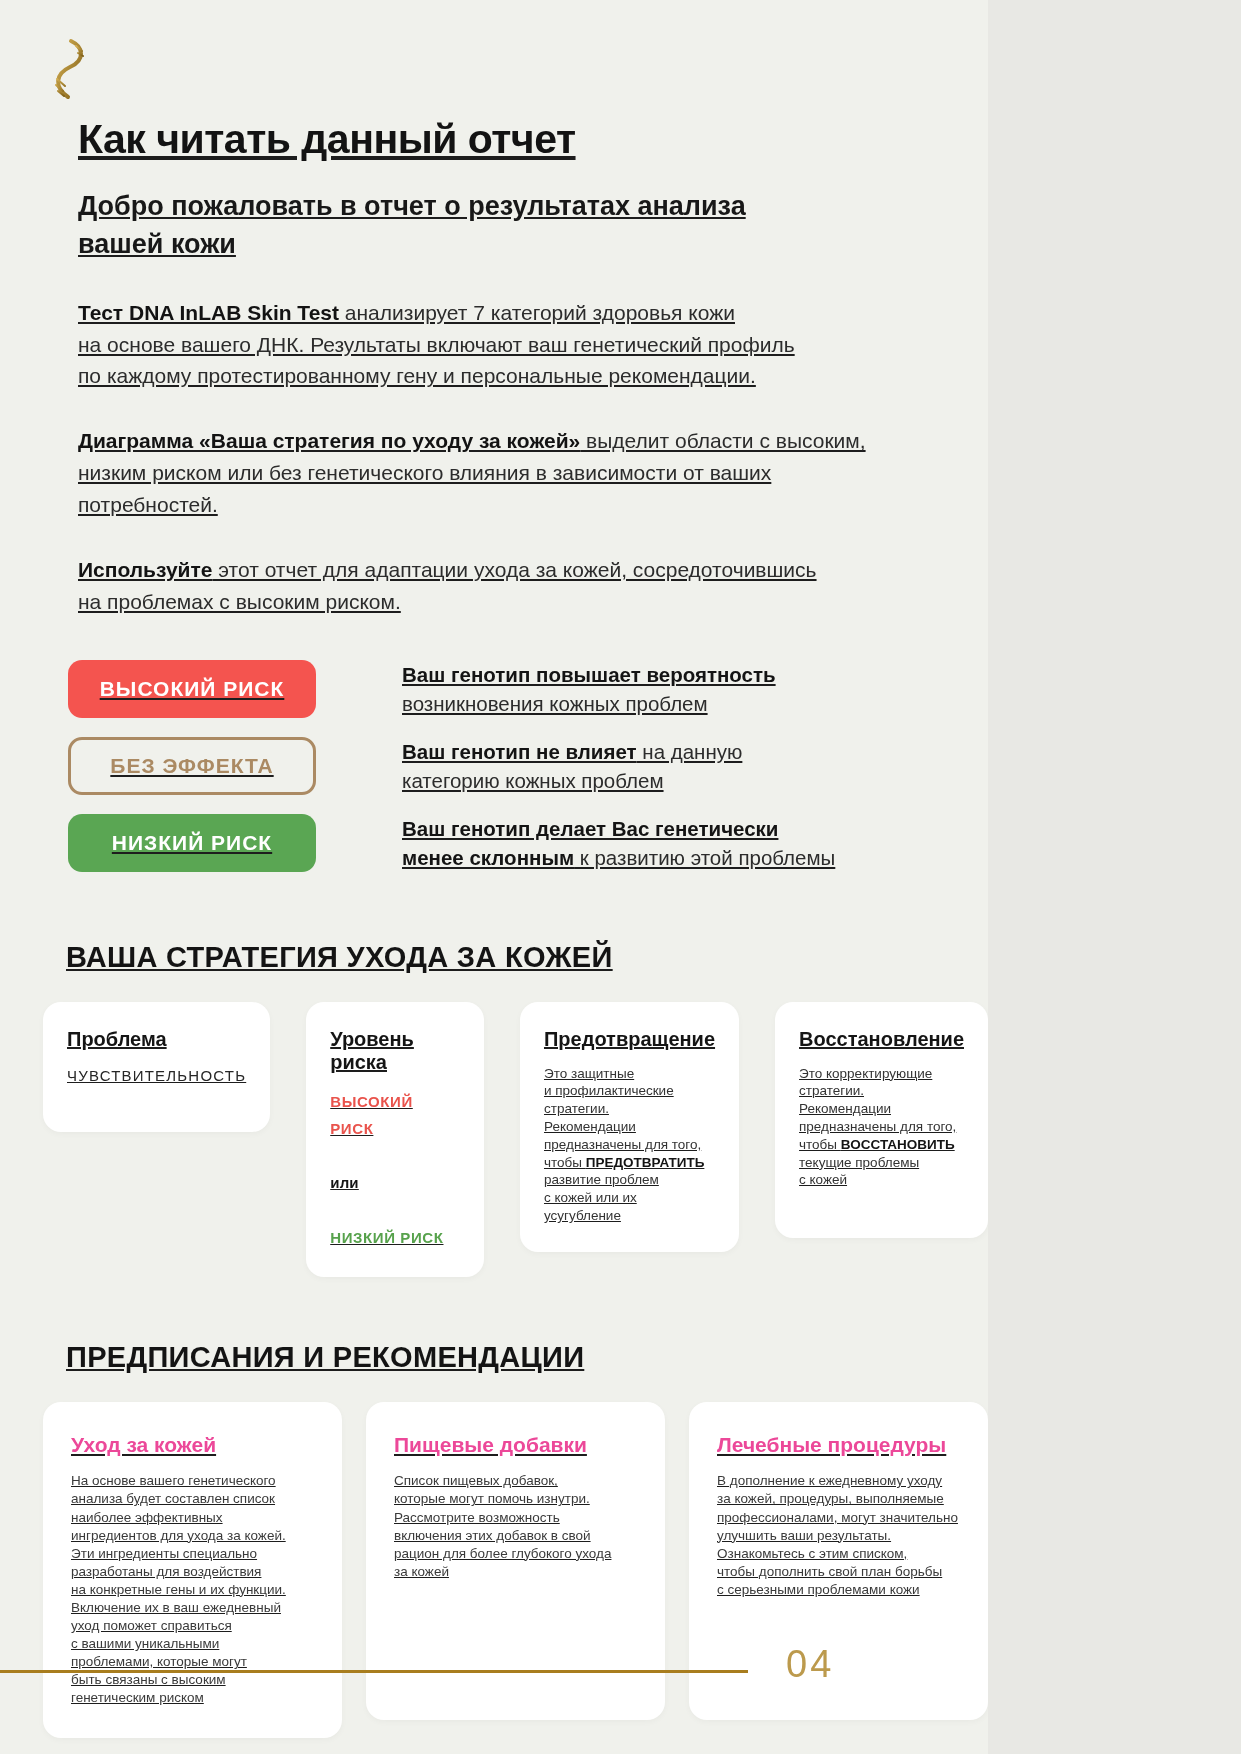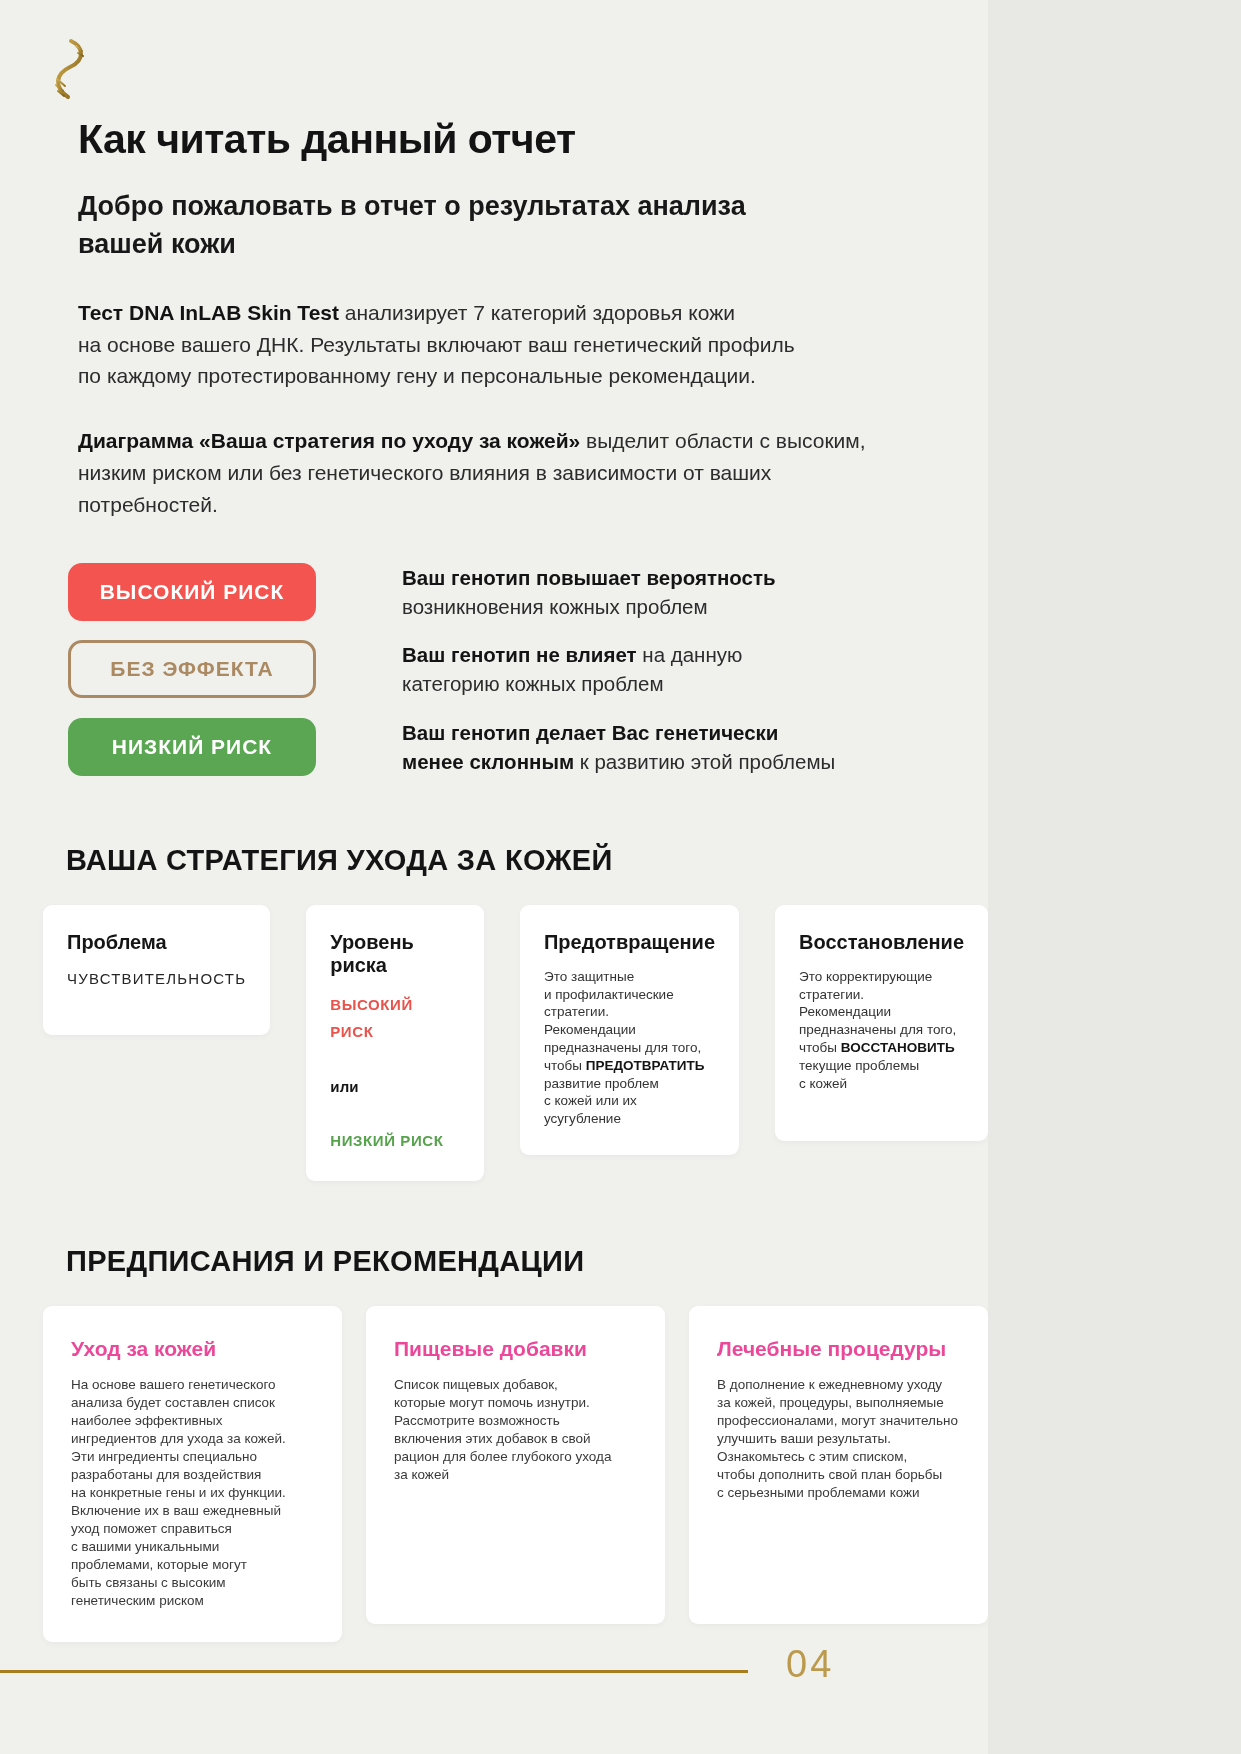--- a/index.html
+++ b/index.html
@@ -1,20 +1,21 @@
 <!DOCTYPE html>
 <html><head>
 <meta charset="utf-8">
 <style>
   html,body{margin:0;padding:0;background:#e8e8e4;}
   .page{
     width:988px;height:1754px;position:relative;overflow:hidden;
     background:#f0f1ec;
     font-family:"Liberation Sans",sans-serif;
     color:#1d1d1d;
+    text-decoration:underline;
   }
   .logo{margin:38px 0 0 48px;display:block;}
   .h1{font-size:41px;font-weight:800;margin:16px 0 0 78px;letter-spacing:-0.5px;color:#131313;}
   .subtitle{font-size:27px;font-weight:700;margin:24px 0 0 78px;line-height:1.42;white-space:pre-line;color:#181818;}
   .intro{margin-left:78px;width:980px;}
   .intro p{font-size:21px;line-height:1.52;margin:33px 0 0;white-space:pre-line;color:#2c2c2c;}
   .intro strong{color:#131313;}
   .legend{margin:42px 0 0 68px;}
   .legend-row{display:flex;align-items:center;margin-bottom:19px;}
   .badge{
@@ -28,21 +29,21 @@
   .legend-desc{margin-left:86px;font-size:20.5px;line-height:1.42;white-space:pre-line;color:#2c2c2c;}
   .p-bold{font-weight:700;color:#141414;}
   .p-red{color:#e9534c;font-weight:600;letter-spacing:.6px;}
   .p-green{color:#57a24c;font-weight:600;letter-spacing:.6px;}
   .p-caps{letter-spacing:1.2px;color:#262626;}
   .sec-heading{font-size:29px;font-weight:700;letter-spacing:.3px;color:#141414;margin:0 0 0 66px;}
   .h-strategy{margin-top:68px;}
   .h-presc{margin-top:64px;}
   .cards{display:flex;gap:36px;margin:28px 0 0 43px;align-items:flex-start;}
   .card{
-    background:#ffffff;border-radius:9px;box-sizing:border-box;
+    background:#ffffff;border-radius:18px;box-sizing:border-box;
     box-shadow:0 2px 6px rgba(0,0,0,0.035);
   }
   .s-card{width:250px;padding:26px 24px;}
   .s-card h4{font-size:20px;font-weight:700;margin:0 0 14px;color:#151515;}
   .s-body{font-size:15px;line-height:1.5;white-space:pre-line;color:#2a2a2a;}
   .s-body-sm{font-size:13.5px;line-height:1.32;white-space:pre-line;color:#333333;}
   .risk-lines{font-size:15px;line-height:1.82;white-space:pre-line;}
   .risk-lines .p-bold{letter-spacing:.2px;}
   .s1{min-height:130px;}
   .s2{min-height:252px;}
@@ -76,20 +77,22 @@
   <div class="subtitle">Добро пожаловать в отчет о результатах анализа
 вашей кожи</div>
 
   <div class="intro">
     <p><strong>Тест DNA InLAB Skin Test</strong><span> анализирует 7 категорий здоровья кожи
 на основе вашего ДНК. Результаты включают ваш генетический профиль
 по каждому протестированному гену и персональные рекомендации.</span></p>
     <p><strong>Диаграмма «Ваша стратегия по уходу за кожей»</strong><span> выделит области с высоким,
 низким риском или без генетического влияния в зависимости от ваших
 потребностей.</span></p>
+    <p><strong>Используйте</strong><span> этот отчет для адаптации ухода за кожей, сосредоточившись
+на проблемах с высоким риском.</span></p>
   </div>
 
   <div class="legend">
     <div class="legend-row">
       <div class="badge badge-high" style="background-color: rgb(244, 84, 79);">ВЫСОКИЙ РИСК</div>
       <div class="legend-desc"><span class="p-bold">Ваш генотип повышает вероятность</span><span>
 возникновения кожных проблем</span></div>
     </div>
     <div class="legend-row">
       <div class="badge badge-none" style="border-color: rgb(171, 138, 99); color: rgb(171, 138, 99);">БЕЗ ЭФФЕКТА</div>

